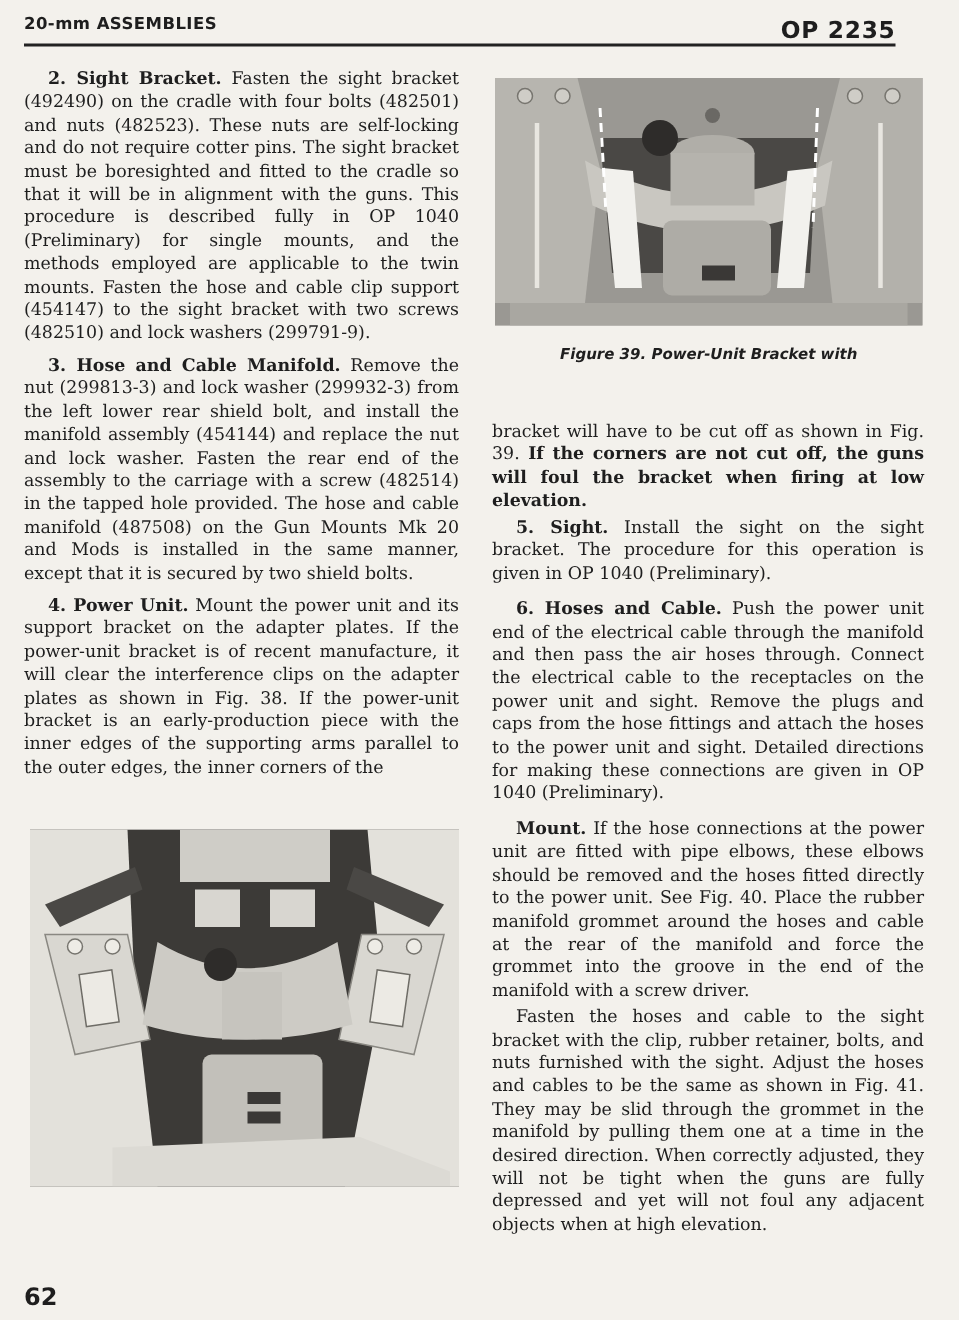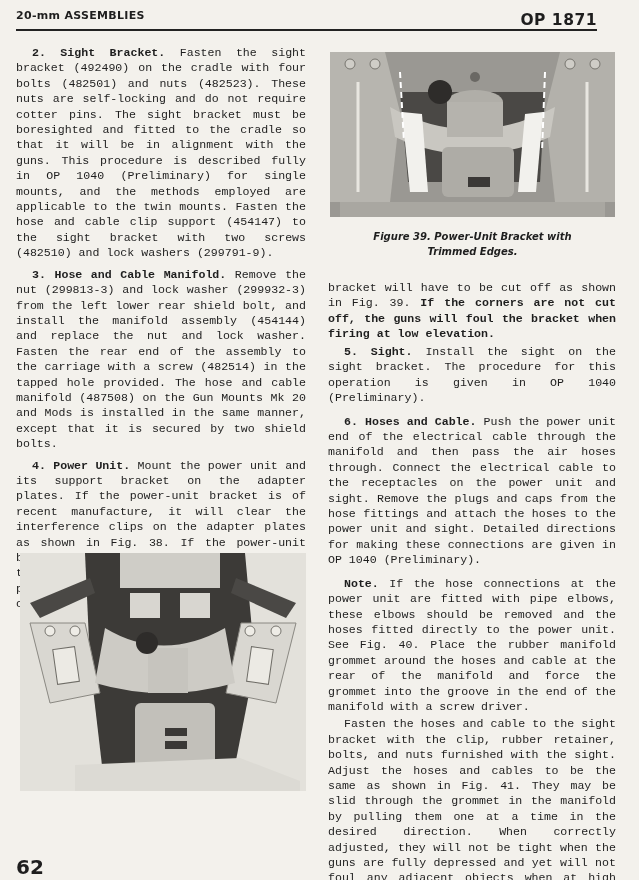--- a/index.html
+++ b/index.html
@@ -12,49 +12,49 @@
     font-family:"DejaVu Sans", sans-serif; font-weight:bold; font-size:11px; letter-spacing:0.3px;
   }
   .header-right {
     position:absolute; right:42px; top:11px;
     font-family:"DejaVu Sans", sans-serif; font-weight:bold; font-size:15.5px; letter-spacing:0.5px;
   }
   .header-rule {
     position:absolute; left:16px; right:42px; top:29px; height:0; border-top:2px solid #222;
   }
   .col { position:absolute; font-family:"DejaVu Serif", serif; font-size:11.6px; line-height:15.4px; text-align:justify; }
-  .col p { margin:0 0 6px 0; text-indent:16px;font-family:Liberation Mono, monospace; }
+  .col p { margin:0 0 6px 0; text-indent:16px; }
   .col p b { font-weight:bold; }
   .left-col { left:16px; top:45px; width:290px; }
   .right-col-a { left:328px; top:280px; width:288px; }
   .right-col-b { left:328px; top:344px; width:288px; }
   .right-col-b p { margin-bottom:8px; }
   .figure {
     position:absolute; background:#8e8c87; overflow:hidden;
   }
   .fig39 { left:330px; top:52px; width:285px; height:165px; }
   .fig38 { left:20px; top:553px; width:286px; height:238px; }
   .caption {
     position:absolute; font-family:"DejaVu Sans", sans-serif; font-weight:bold; font-style:italic;
     font-size:10px; line-height:15px; text-align:center;
   }
   .cap39 { left:330px; top:229px; width:285px; }
   .cap38 { left:16px; top:799px; width:290px; }
   .page-num {
     position:absolute; left:16px; top:855px;
-    font-family:"DejaVu Sans", sans-serif; font-weight:bold; font-size:20px;
+    font-family:"DejaVu Sans", sans-serif; font-weight:bold; font-size:16px;
   }
   svg { display:block; }
 </style>
 </head>
 <body>
 
 <div>
   <div class="header-left">20-mm ASSEMBLIES</div>
-  <div class="header-right">OP 1871</div>
+  <div class="header-right">OP 2235</div>
   <div class="header-rule"></div>
 </div>
 
 <div class="col left-col">
   <p><b>2. Sight Bracket.</b><span> Fasten the sight bracket (492490) on the cradle with four bolts (482501) and nuts (482523). These nuts are self-locking and do not require cotter pins. The sight bracket must be boresighted and fitted to the cradle so that it will be in alignment with the guns. This procedure is described fully in OP 1040 (Preliminary) for single mounts, and the methods employed are applicable to the twin mounts. Fasten the hose and cable clip support (454147) to the sight bracket with two screws (482510) and lock washers (299791-9).</span></p>
   <p><b>3. Hose and Cable Manifold.</b><span> Remove the nut (299813-3) and lock washer (299932-3) from the left lower rear shield bolt, and install the manifold assembly (454144) and replace the nut and lock washer. Fasten the rear end of the assembly to the carriage with a screw (482514) in the tapped hole provided. The hose and cable manifold (487508) on the Gun Mounts Mk 20 and Mods is installed in the same manner, except that it is secured by two shield bolts.</span></p>
   <p><b>4. Power Unit.</b><span> Mount the power unit and its support bracket on the adapter plates. If the power-unit bracket is of recent manufacture, it will clear the interference clips on the adapter plates as shown in Fig. 38. If the power-unit bracket is an early-production piece with the inner edges of the supporting arms parallel to the outer edges, the inner corners of the</span></p>
 </div>
 
 <div class="figure fig39">
@@ -88,31 +88,30 @@
     <rect x="10" y="150" width="265" height="15" fill="#a9a7a1"></rect>
 
     <circle cx="20" cy="12" r="5" fill="#cfcdc7" stroke="#77756f"></circle>
     <circle cx="45" cy="12" r="5" fill="#cfcdc7" stroke="#77756f"></circle>
     <circle cx="240" cy="12" r="5" fill="#cfcdc7" stroke="#77756f"></circle>
     <circle cx="265" cy="12" r="5" fill="#cfcdc7" stroke="#77756f"></circle>
   </svg>
 </div>
 <div class="caption cap39">
   <div>Figure 39.  Power-Unit Bracket with</div>
-  <div>Trimmed Edges.</div>
 </div>
 
 <div class="col right-col-a">
   <p style="text-indent:0"><span>bracket will have to be cut off as shown in Fig. 39.</span><b> If the corners are not cut off, the guns will foul the bracket when firing at low elevation.</b></p>
 </div>
 
 <div class="col right-col-b">
   <p><b>5. Sight.</b><span> Install the sight on the sight bracket. The procedure for this operation is given in OP 1040 (Preliminary).</span></p>
   <p><b>6. Hoses and Cable.</b><span> Push the power unit end of the electrical cable through the manifold and then pass the air hoses through. Connect the electrical cable to the receptacles on the power unit and sight. Remove the plugs and caps from the hose fittings and attach the hoses to the power unit and sight. Detailed directions for making these connections are given in OP 1040 (Preliminary).</span></p>
-  <p style="margin-bottom:2px"><b>Note.</b><span> If the hose connections at the power unit are fitted with pipe elbows, these elbows should be removed and the hoses fitted directly to the power unit. See Fig. 40. Place the rubber manifold grommet around the hoses and cable at the rear of the manifold and force the grommet into the groove in the end of the manifold with a screw driver.</span></p>
+  <p style="margin-bottom:2px"><b>Mount.</b><span> If the hose connections at the power unit are fitted with pipe elbows, these elbows should be removed and the hoses fitted directly to the power unit. See Fig. 40. Place the rubber manifold grommet around the hoses and cable at the rear of the manifold and force the grommet into the groove in the end of the manifold with a screw driver.</span></p>
   <p><span>Fasten the hoses and cable to the sight bracket with the clip, rubber retainer, bolts, and nuts furnished with the sight. Adjust the hoses and cables to be the same as shown in Fig. 41. They may be slid through the grommet in the manifold by pulling them one at a time in the desired direction. When correctly adjusted, they will not be tight when the guns are fully depressed and yet will not foul any adjacent objects when at high elevation.</span></p>
 </div>
 
 <div class="figure fig38">
   <svg width="286" height="238" viewBox="0 0 286 238">
     <rect width="286" height="238" fill="#e3e1db"></rect>
 
     <polygon points="65,0 225,0 235,110 210,238 85,238 70,110" fill="#3c3a37"></polygon>
 
     <rect x="100" y="0" width="100" height="35" fill="#cfcdc7"></rect>

